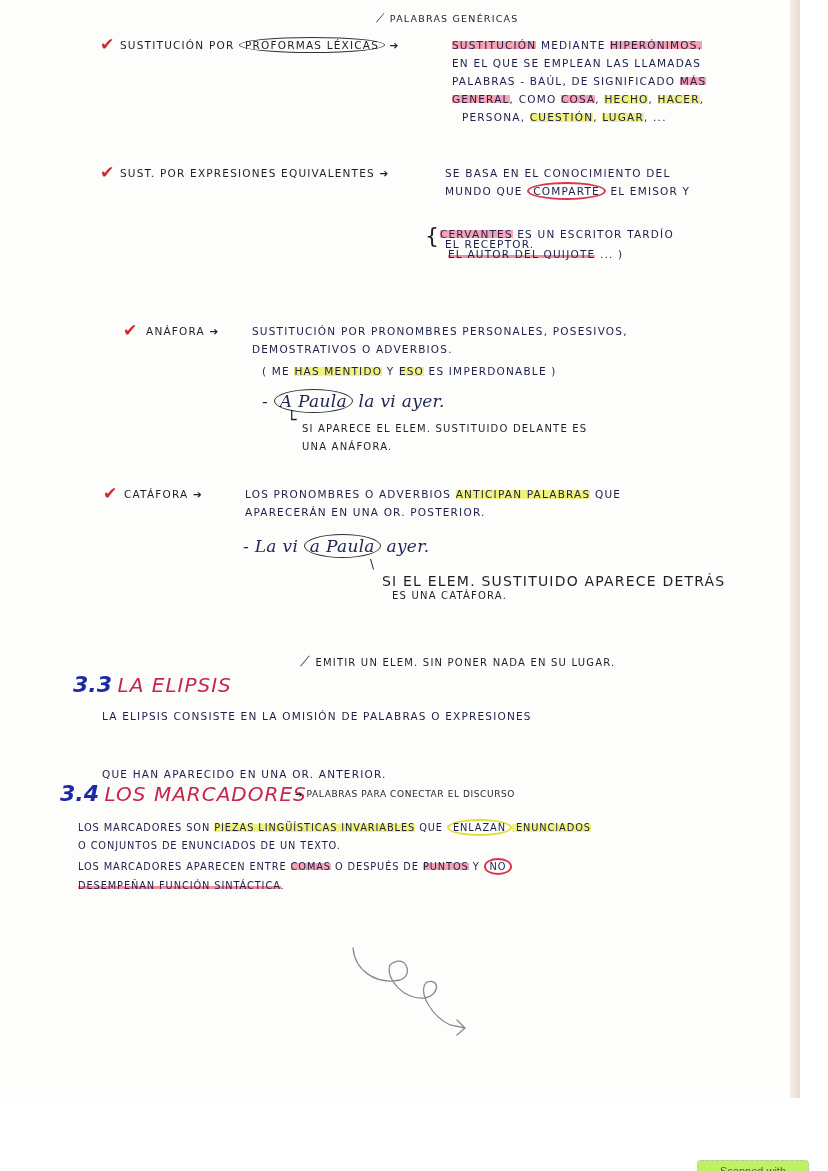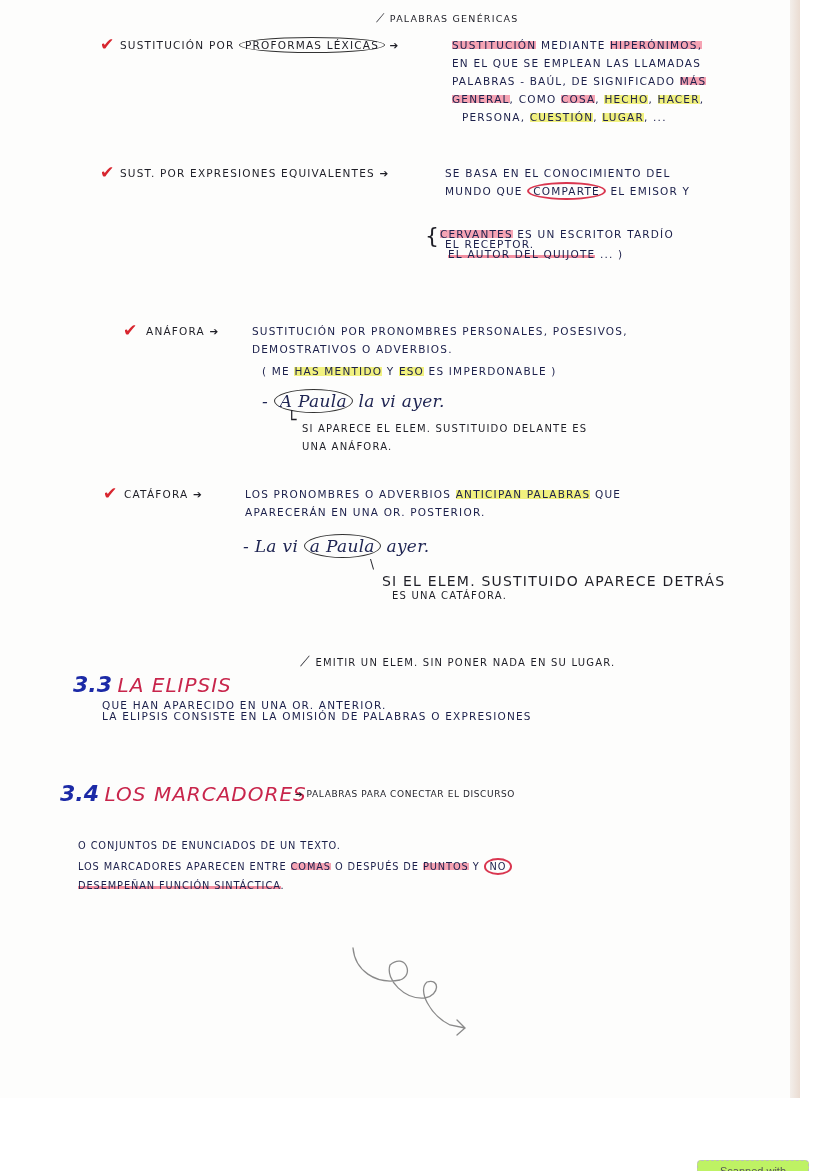--- a/index.html
+++ b/index.html
@@ -148,27 +148,30 @@
   <div class="hw blk" style="left:392px;top:591px;font-size:10px;">ES UNA CATÁFORA.</div>
 
   <div class="hw blk" style="left:300px;top:654px;font-size:10px;">
     <span style="font-size:14px;">⟋</span> <span>EMITIR UN ELEM. SIN PONER NADA EN SU LUGAR.</span>
   </div>
   <div class="heading" style="left:73px;top:674px;">
     <span class="num">3.3</span>
     <span class="title">LA ELIPSIS</span>
   </div>
   <div class="hw" style="left:102px;top:711px;">LA ELIPSIS CONSISTE EN LA OMISIÓN DE PALABRAS O EXPRESIONES</div>
-  <div class="hw" style="left:102px;top:700px;">QUE HAN APARECIDO EN UNA OR. ANTERIOR.</div>
+  <div class="hw" style="left:102px;top:769px;">QUE HAN APARECIDO EN UNA OR. ANTERIOR.</div>
 
   <div class="heading" style="left:60px;top:783px;">
     <span class="num">3.4</span>
     <span class="title">LOS MARCADORES</span>
   </div>
   <div class="hw blk" style="left:295px;top:790px;font-size:9px;letter-spacing:0.6px;">➔ PALABRAS PARA CONECTAR EL DISCURSO</div>
+  <div class="hw" style="left:78px;top:823px;font-size:9.8px;letter-spacing:0.9px;">
+    <span>LOS MARCADORES SON </span><span class="hl-yellow">PIEZAS LINGÜÍSTICAS INVARIABLES</span><span> QUE </span><span class="circ-yellow">ENLAZAN</span><span class="hl-yellow"> ENUNCIADOS</span>
+  </div>
   <div class="hw" style="left:78px;top:841px;font-size:9.8px;letter-spacing:0.9px;">O CONJUNTOS DE ENUNCIADOS DE UN TEXTO.</div>
   <div class="hw" style="left:78px;top:862px;font-size:9.8px;letter-spacing:0.9px;">
     <span>LOS MARCADORES APARECEN ENTRE </span><span class="hl-pink">COMAS</span><span> O DESPUÉS DE </span><span class="hl-pink">PUNTOS</span><span> Y </span><span class="circ-pink">NO</span>
   </div>
   <div class="hw" style="left:78px;top:881px;font-size:9.8px;letter-spacing:0.9px;">
     <span class="ul-pink">DESEMPEÑAN FUNCIÓN SINTÁCTICA</span><span>.</span>
   </div>
 
   <svg style="position:absolute;left:345px;top:940px;" width="140" height="100" viewBox="0 0 140 100">
     <path d="M8 8 C 10 30, 30 45, 55 40 C 70 35, 60 12, 45 25 C 40 40, 60 60, 80 58 C 95 55, 95 38, 82 42 C 72 50, 85 75, 105 85 L 120 88 M 112 80 L 120 88 L 112 95" fill="none" stroke="#8a8a8a" stroke-width="1.3" stroke-linecap="round"></path>

